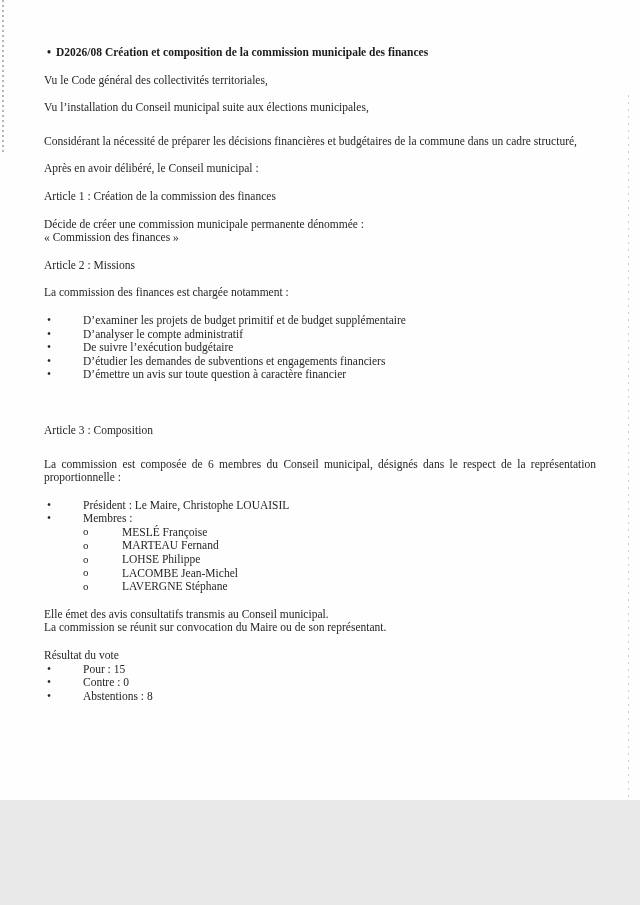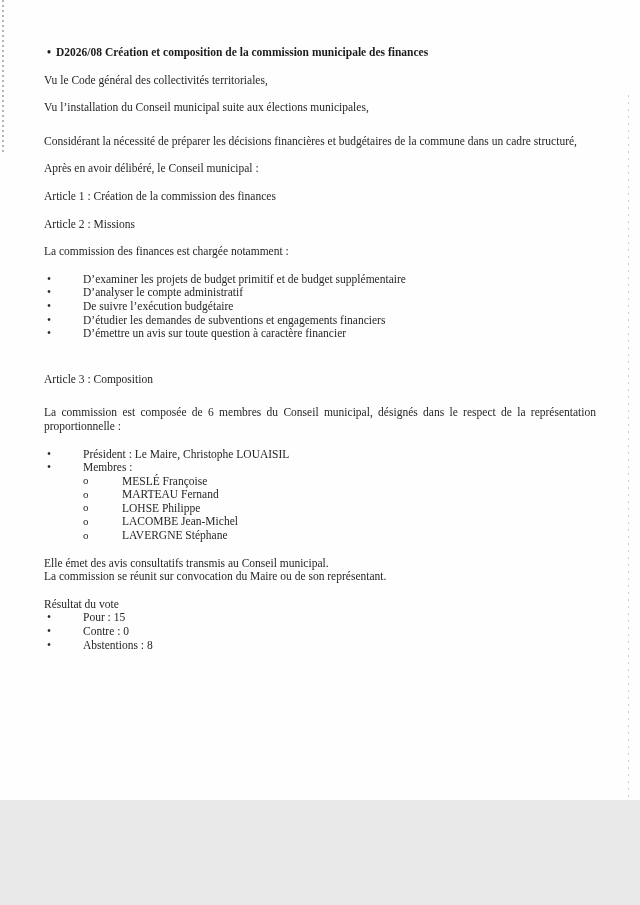--- a/index.html
+++ b/index.html
@@ -18,21 +18,21 @@
   .content {
     position: absolute;
     top: 46px;
     left: 44px;
     width: 552px;
   }
   .title { font-weight: bold; color: #1c1c1c; padding-left: 3px; }
   .title .tbullet { margin-right: 5px; }
   .para { margin-top: 14px; }
   .just { text-align: justify; margin-top: 20px; }
-  .gap-large { margin-top: 32px; }
+  .gap-large { margin-top: 42px; }
   .group { margin-top: 14px; }
   .li { position: relative; }
   .l1 { padding-left: 39px; }
   .l1 > .mk { position: absolute; left: 3px; top: 0; }
   .l2 { padding-left: 78px; }
   .l2 > .mk { position: absolute; left: 39px; top: -0.5px; font-size: 11px; }
   .footer {
     position: absolute;
     top: 847px;
     left: 43px;
@@ -68,20 +68,24 @@
     <p class="para">Vu le Code général des collectivités territoriales,</p>
 
     <p class="para">Vu l’installation du Conseil municipal suite aux élections municipales,</p>
 
     <p class="para just">Considérant la nécessité de préparer les décisions financières et budgétaires de la commune dans un cadre structuré,</p>
 
     <p class="para">Après en avoir délibéré, le Conseil municipal :</p>
 
     <p class="para">Article 1 : Création de la commission des finances</p>
 
+    <div class="para">
+      <div>Décide de créer une commission municipale permanente dénommée :</div>
+      <div>« Commission des finances »</div>
+    </div>
 
     <p class="para">Article 2 : Missions</p>
 
     <p class="para">La commission des finances est chargée notamment :</p>
 
     <div class="group">
       <div class="li l1"><span class="mk">•</span><span>D’examiner les projets de budget primitif et de budget supplémentaire</span></div>
       <div class="li l1"><span class="mk">•</span><span>D’analyser le compte administratif</span></div>
       <div class="li l1"><span class="mk">•</span><span>De suivre l’exécution budgétaire</span></div>
       <div class="li l1"><span class="mk">•</span><span>D’étudier les demandes de subventions et engagements financiers</span></div>

